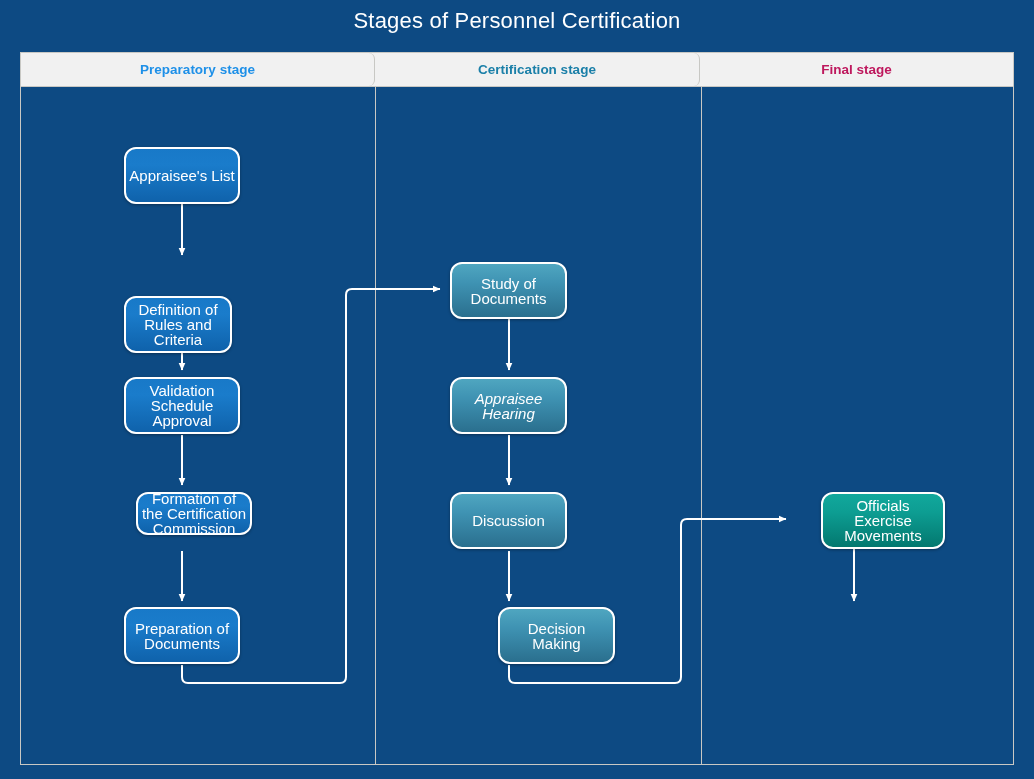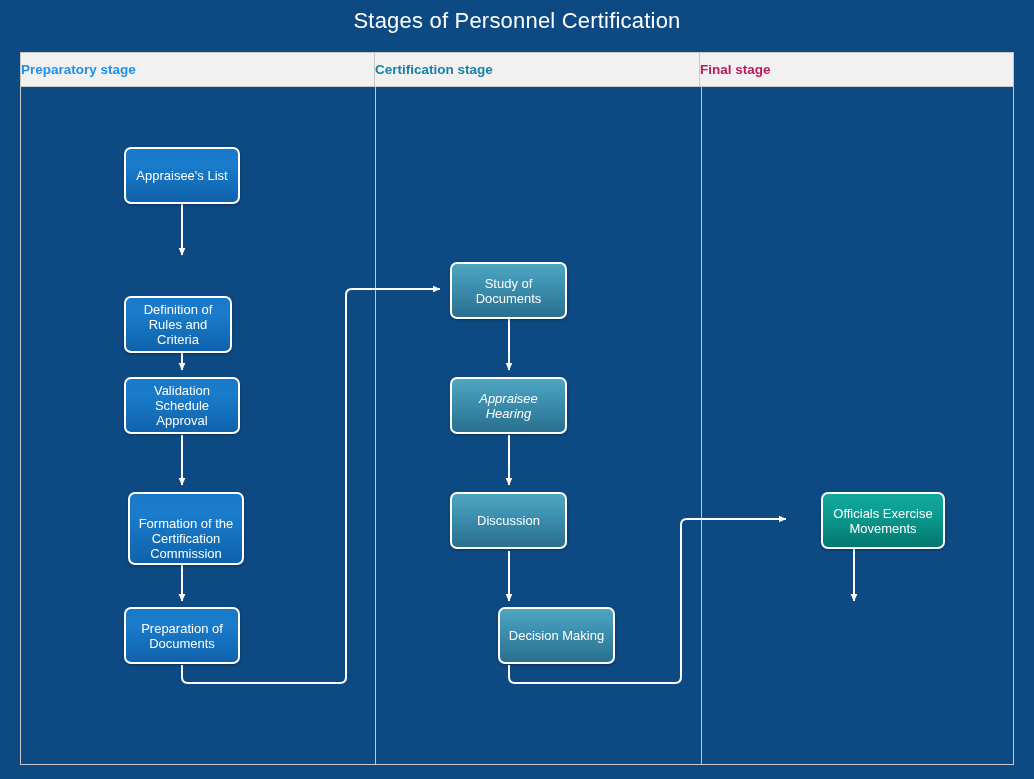--- a/index.html
+++ b/index.html
@@ -53,51 +53,52 @@
     height: 34px;
     background: #f1f1f1;
     border-bottom: 1px solid #c8c8c4;
     box-sizing: border-box;
     display: flex;
   }
   .header-cell {
     height: 100%;
     display: flex;
     align-items: center;
-    justify-content: flex-start;
+    justify-content: center;
     font-size: 13.5px;
     font-weight: bold;
     box-sizing: border-box;
+    border-radius: 6px;
   }
   .header-cell.c0 { width: 354px; border-right: 1px solid #c8c8c4; }
   .header-cell.c1 { width: 325px; border-right: 1px solid #c8c8c4; }
   .header-cell.c2 { width: 313px; }
 
   .col-divider {
     position: absolute;
     top: 34px;
     width: 1px;
     height: 677px;
     background: #c8c8c4;
   }
   .col-divider.d0 { left: 354px; }
   .col-divider.d1 { left: 680px; }
 
   
   .node {
     position: absolute;
     border: 2px solid #ffffff;
-    border-radius: 7px;
+    border-radius: 12px;
     box-sizing: border-box;
     display: flex;
     align-items: center;
     justify-content: center;
     text-align: center;
     color: #ffffff;
-    font-size: 13px;
+    font-size: 15px;
     line-height: 15px;
     padding: 2px 3px;
     z-index: 4;
     box-shadow: 0 1px 3px rgba(0,0,0,0.35);
   }
   .node.stage-prep {
     background: linear-gradient(to bottom, #1879c8 0%, #1a7ccb 30%, #0f62ab 100%);
   }
   .node.stage-cert {
     background: linear-gradient(to bottom, #4fa6c0 0%, #3f93b3 35%, #2a6f8e 100%);
@@ -168,21 +169,21 @@
 
   <div class="node stage-prep" style="left:124px; top:147px; width:116px; height:57px;">
     <span>Appraisee's List</span>
   </div>
   <div class="node stage-prep" style="left:124px; top:262px; width:108px; height:57px;margin-top:34px;">
     <span>Definition of Rules and Criteria</span>
   </div>
   <div class="node stage-prep" style="left:124px; top:377px; width:116px; height:57px;">
     <span>Validation Schedule Approval</span>
   </div>
-  <div class="node stage-prep" style="left:128px; top:492px; width:116px; height:73px;align-items:flex-end;">
+  <div class="node stage-prep" style="left:136px; top:492px; width:116px; height:43px;">
     <span>Formation of the Certification Commission</span>
   </div>
   <div class="node stage-prep" style="left:124px; top:607px; width:116px; height:57px;">
     <span>Preparation of Documents</span>
   </div>
 
   <div class="node stage-cert" style="left:450px; top:262px; width:117px; height:57px;">
     <span>Study of Documents</span>
   </div>
   <div class="node stage-cert" style="left:450px; top:377px; width:117px; height:57px;font-style:italic;">

